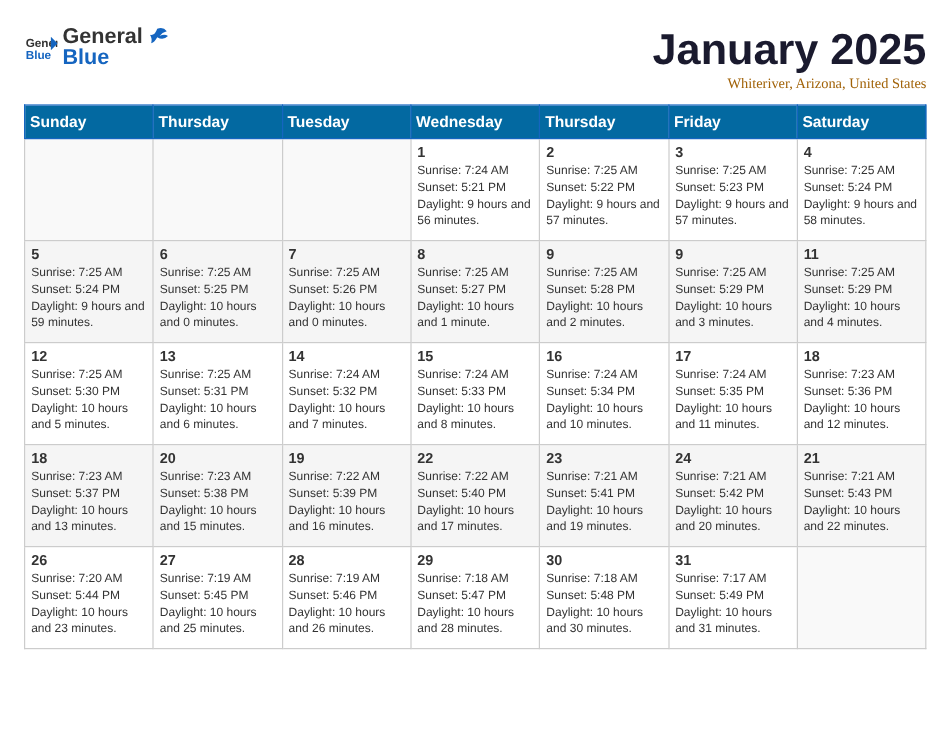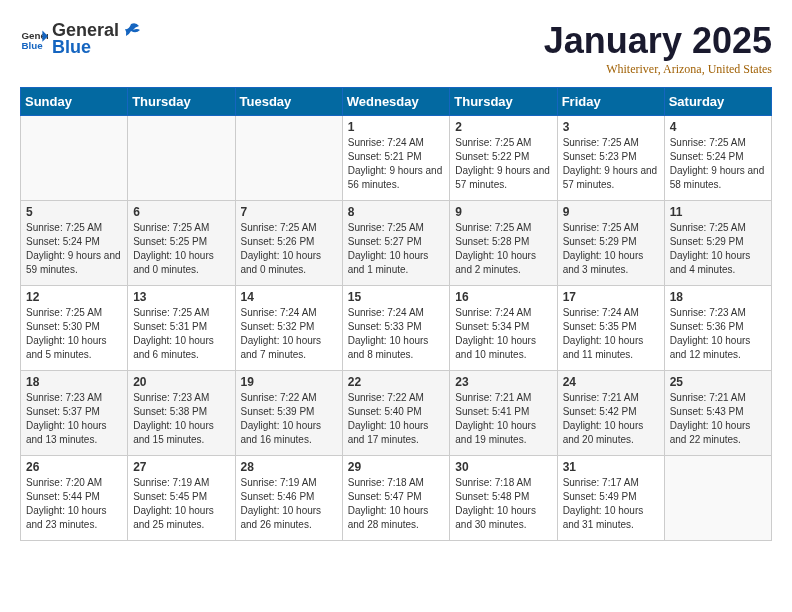--- a/index.html
+++ b/index.html
@@ -316,21 +316,21 @@
         </td>
         <td>
           <span class="day-number">24</span>
         <div class="day-info">
           Sunrise: 7:21 AM<br>
           Sunset: 5:42 PM<br>
           Daylight: 10 hours and 20 minutes.
         </div>
         </td>
         <td>
-          <span class="day-number">25</span>
+          <span class="day-number">21</span>
         <div class="day-info">
           Sunrise: 7:21 AM<br>
           Sunset: 5:43 PM<br>
           Daylight: 10 hours and 22 minutes.
         </div>
         </td>
       </tr>
       <tr>
         <td>
           <span class="day-number">26</span>

